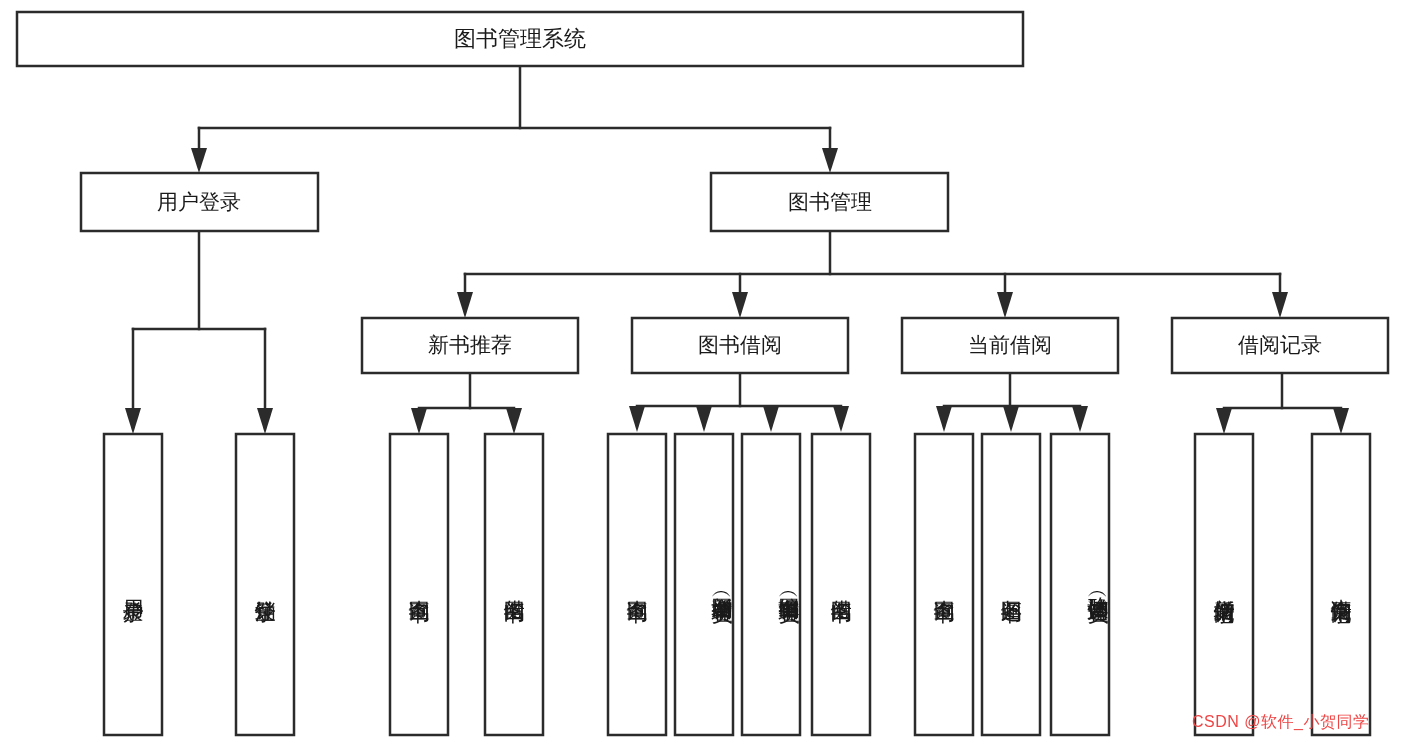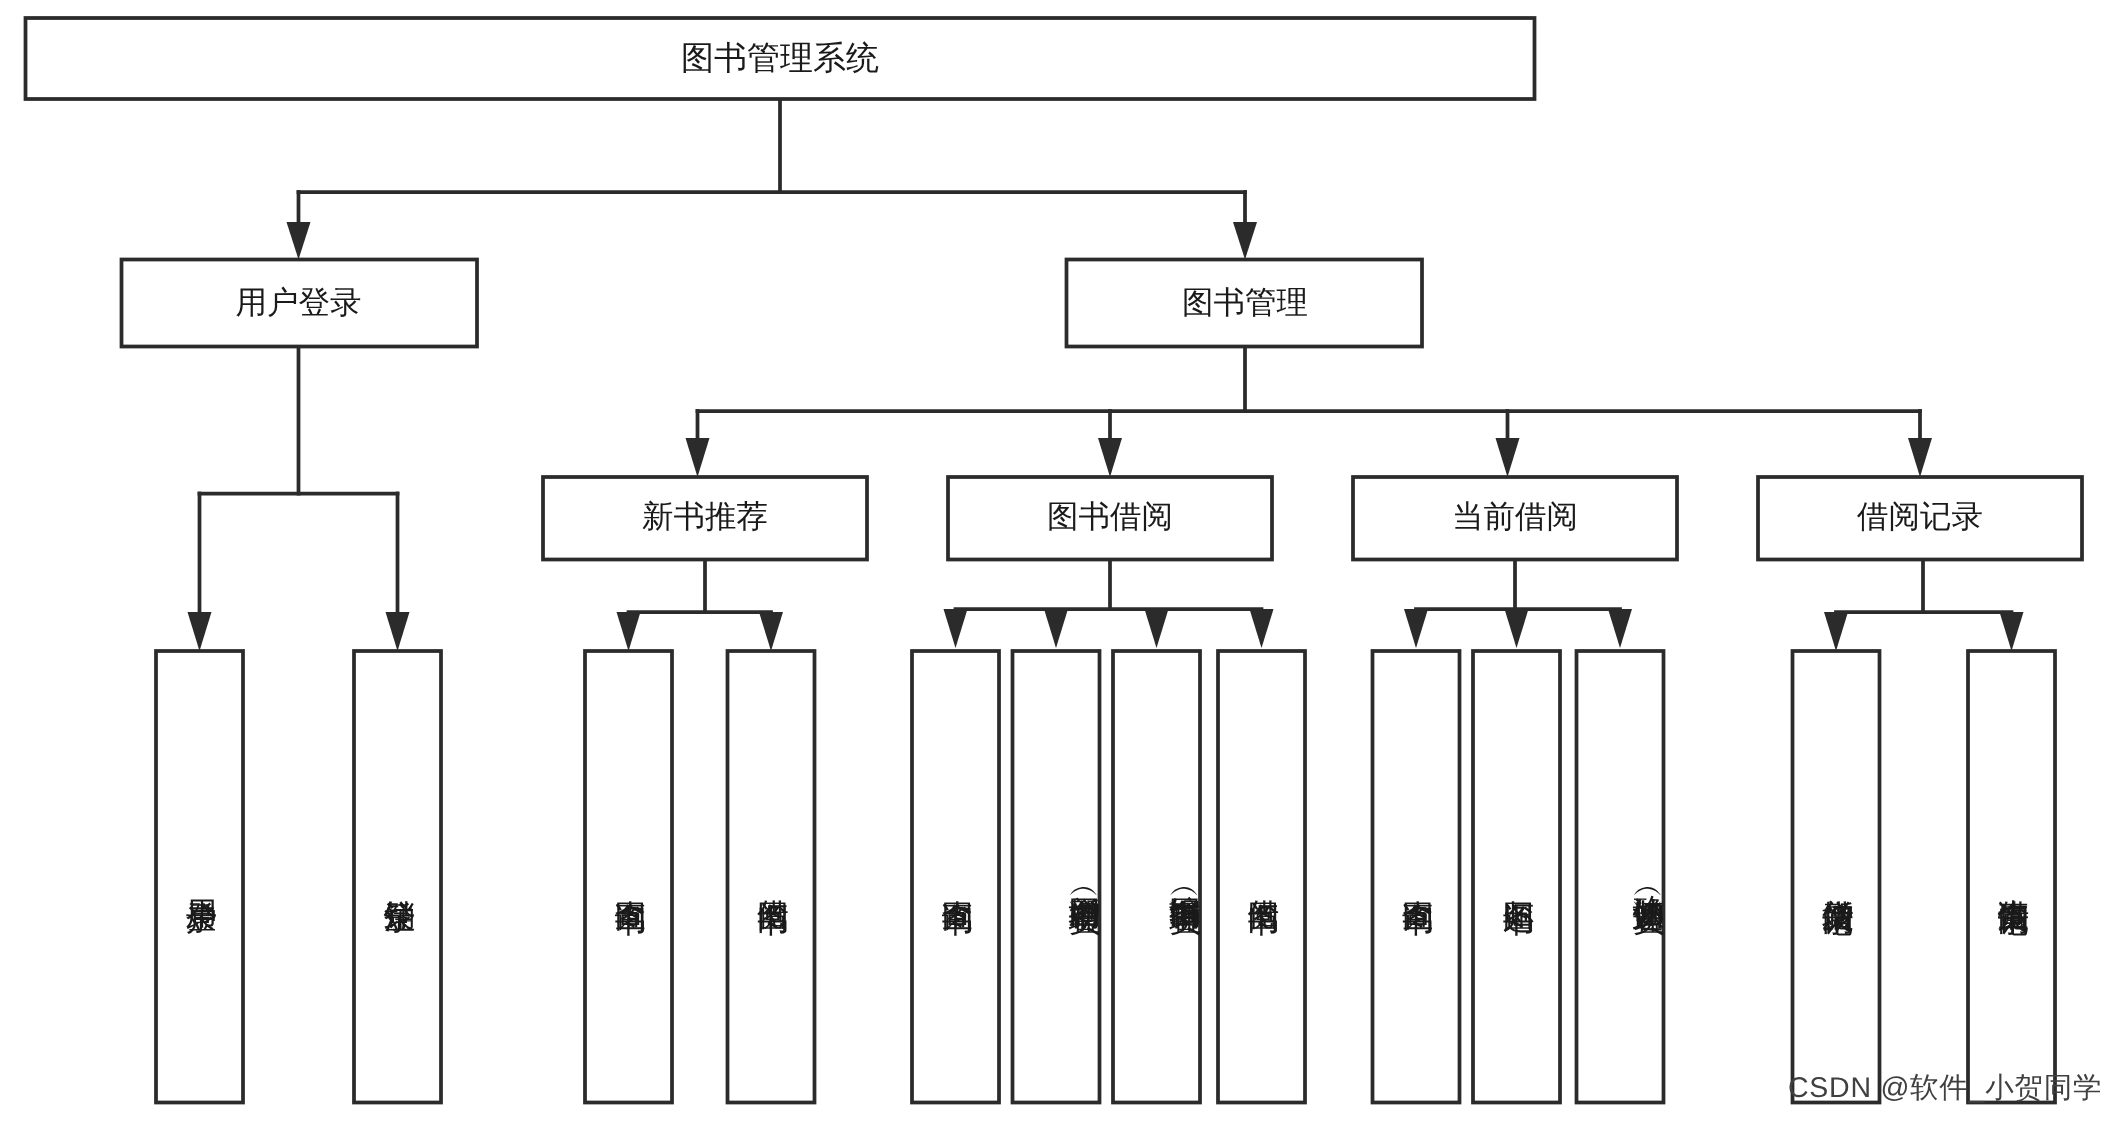--- a/index.html
+++ b/index.html
@@ -65,22 +65,22 @@
     display: flex;
     align-items: center;
     justify-content: center;
     text-align: center;
     user-select: none;
     pointer-events: none;
   }
   .watermark {
     position: absolute;
     font-family: "Liberation Sans", "DejaVu Sans", sans-serif;
-    font-size: 19px;
-    color: #404040;
+    font-size: 16px;
+    color: #ef4444;
     white-space: nowrap;
     letter-spacing: 0.5px;
   }
 </style>
 </head>
 <body>
 
 <div id="diagram-root">
 
   <svg class="canvas" viewBox="0 0 1405 747">

